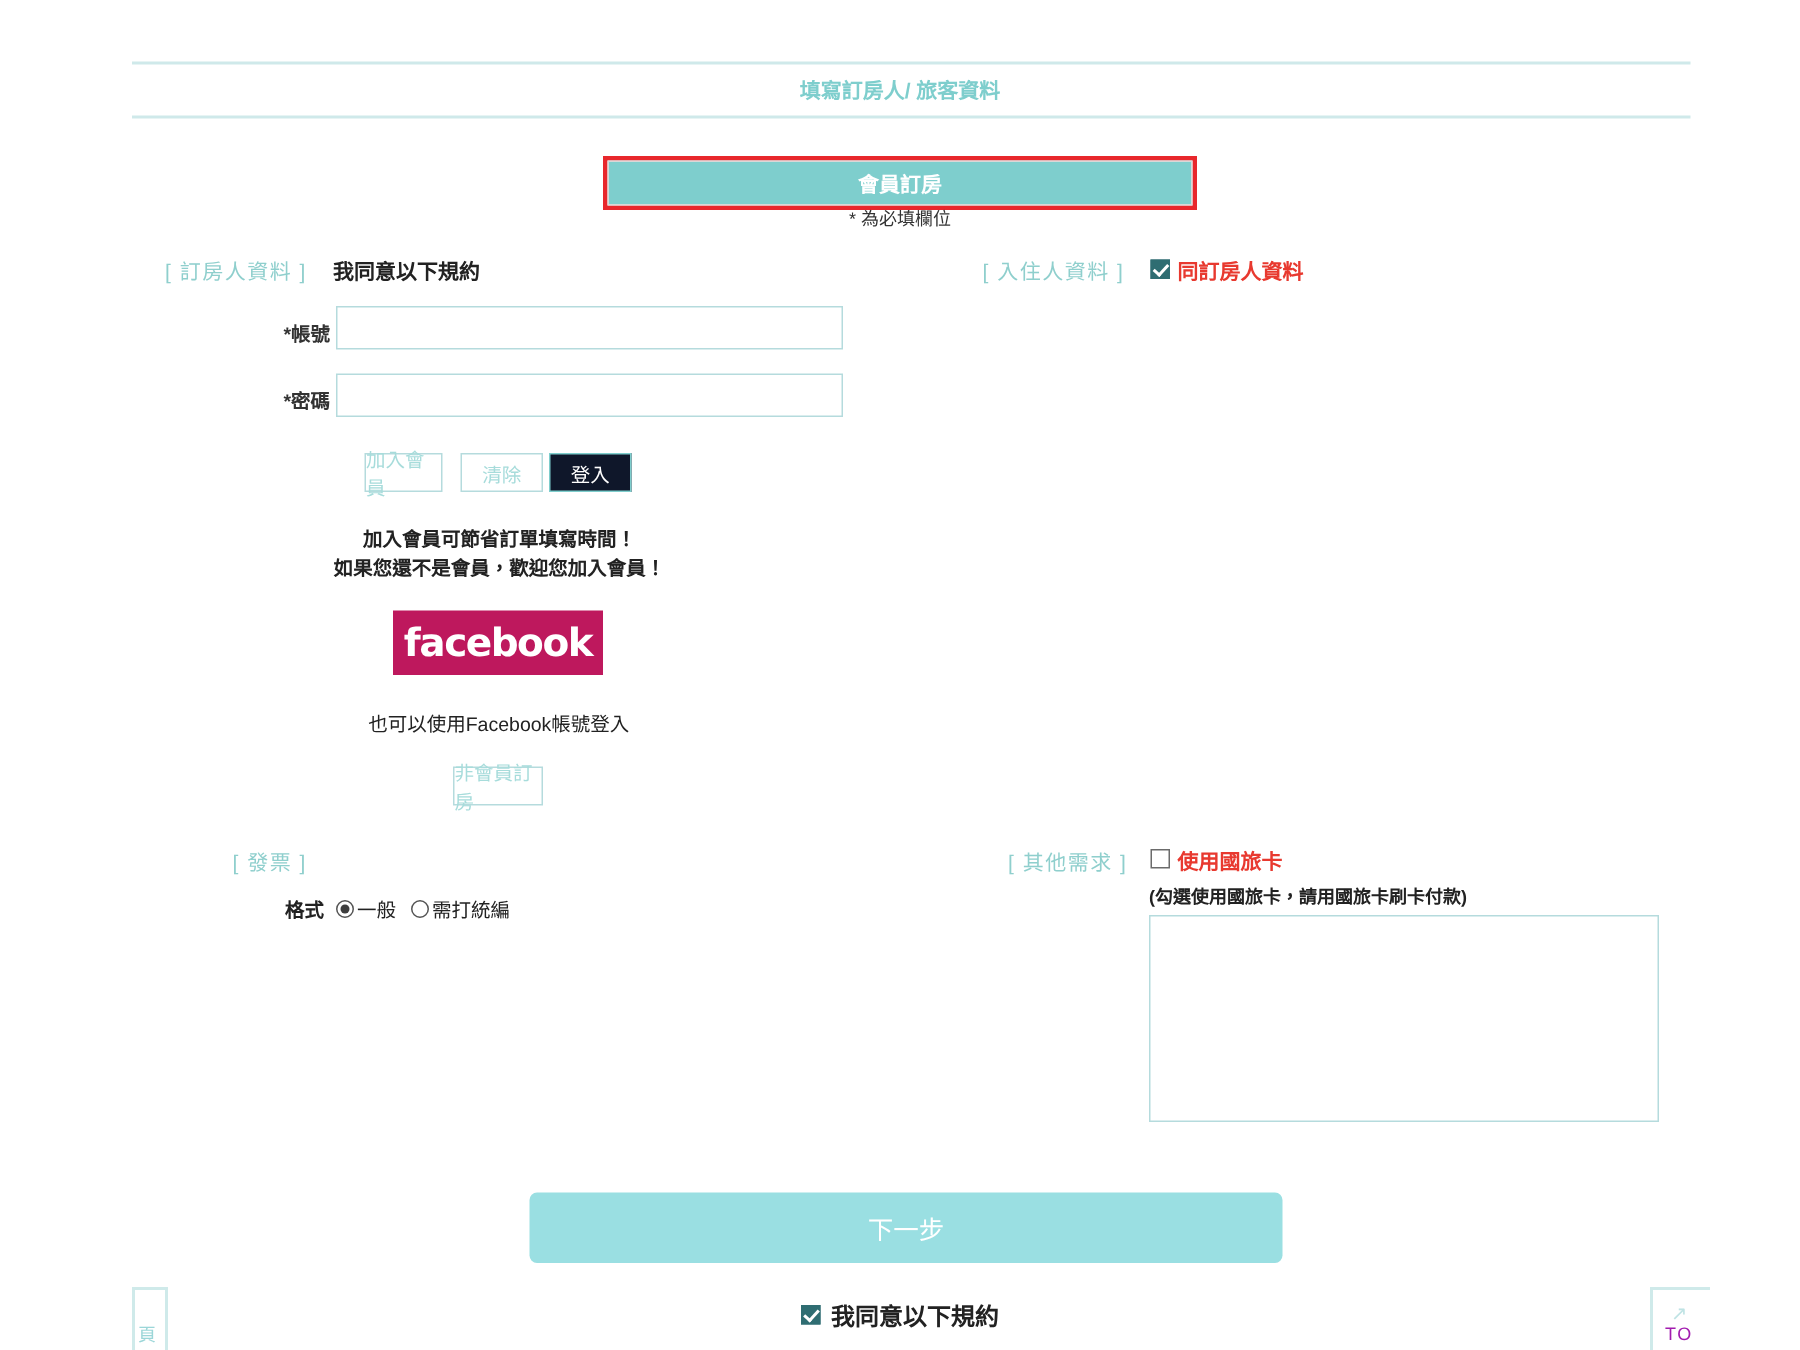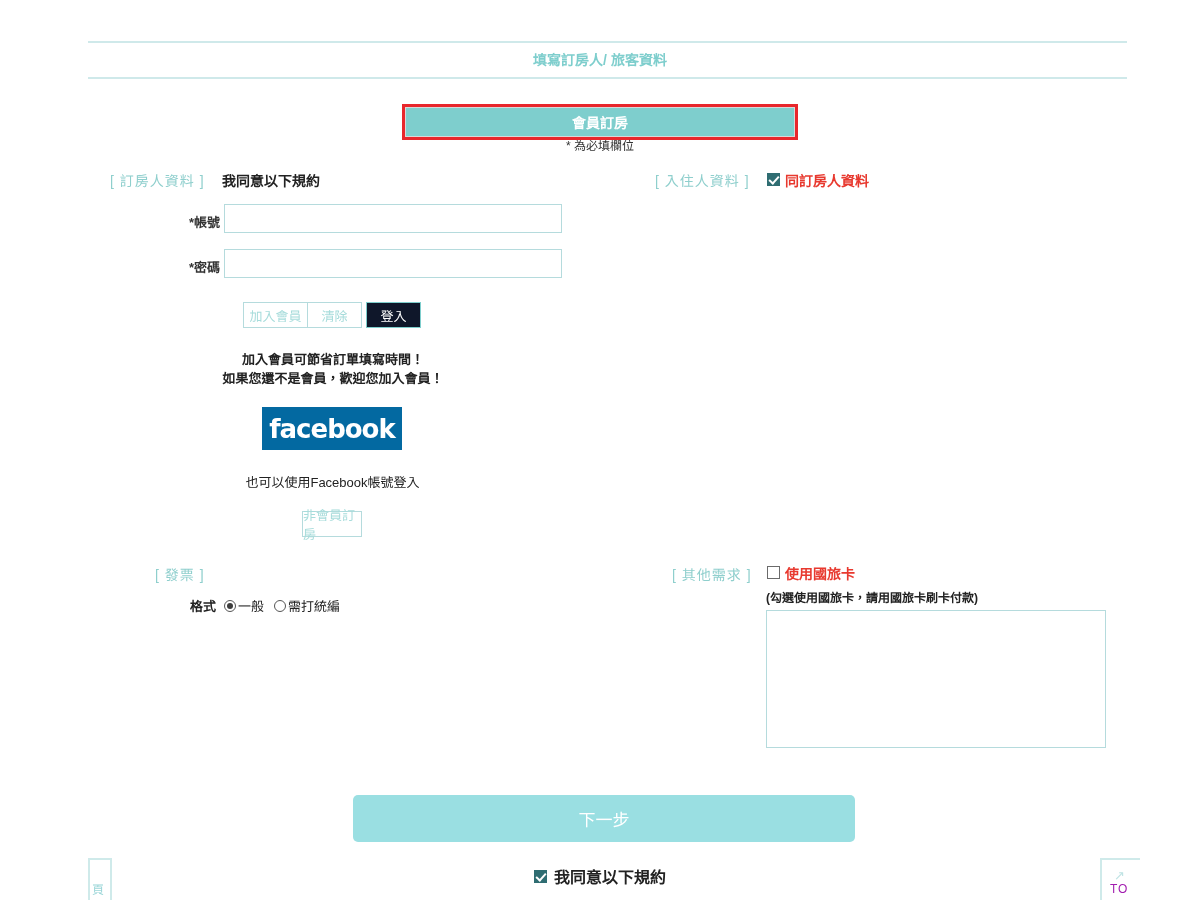--- a/index.html
+++ b/index.html
@@ -148,21 +148,21 @@
     font-weight: bold;
     color: #222;
     line-height: 19px;
   }
 
   
   .fb-logo {
     position: absolute;
     left: 262px; top: 407px;
     width: 140px; height: 43px;
-    background: #0369a1;
+    background: #be185d;
     display: flex; align-items: center; justify-content: center;
     cursor: pointer;
   }
   .fb-logo span {
     color: #ffffff;
     font-size: 26px;
     font-weight: bold;
     letter-spacing: -1px;
     font-family: "DejaVu Sans", sans-serif;
   }
@@ -329,21 +329,21 @@
 
   <div class="sec-head" style="left:110px; top:170px;">[ 訂房人資料 ]</div>
   <div class="sec-note-bold" style="left:222px; top:170px;">我同意以下規約</div>
 
   <div class="field-label" style="left:150px; top:212px; width:70px;">*帳號</div>
   <input class="text-input" style="left: 224px; top: 204px; width: 338px; height: 29px;" type="text" placeholder="">
 
   <div class="field-label" style="left:150px; top:257px; width:70px;">*密碼</div>
   <input class="text-input" style="left: 224px; top: 249px; width: 338px; height: 29px;" type="password" placeholder="">
 
-  <div class="btn btn-outline" style="left:243px; top:302px; width:65px; height:26px;">加入會員</div>
+  <div class="btn btn-outline" style="left:243px; top:302px; width:52px; height:26px;">加入會員</div>
   <div class="btn btn-outline" style="left:307px; top:302px; width:55px; height:26px;">清除</div>
   <div class="btn btn-solid" style="left:366px; top:302px; width:55px; height:26px;">登入</div>
 
   <div class="help-text" style="left:-267px; top:350px;">加入會員可節省訂單填寫時間！</div>
   <div class="help-text" style="left:-267px; top:369px;">如果您還不是會員，歡迎您加入會員！</div>
 
   <div class="fb-logo">
     <span>facebook</span>
   </div>
   <div class="fb-caption">也可以使用Facebook帳號登入</div>

